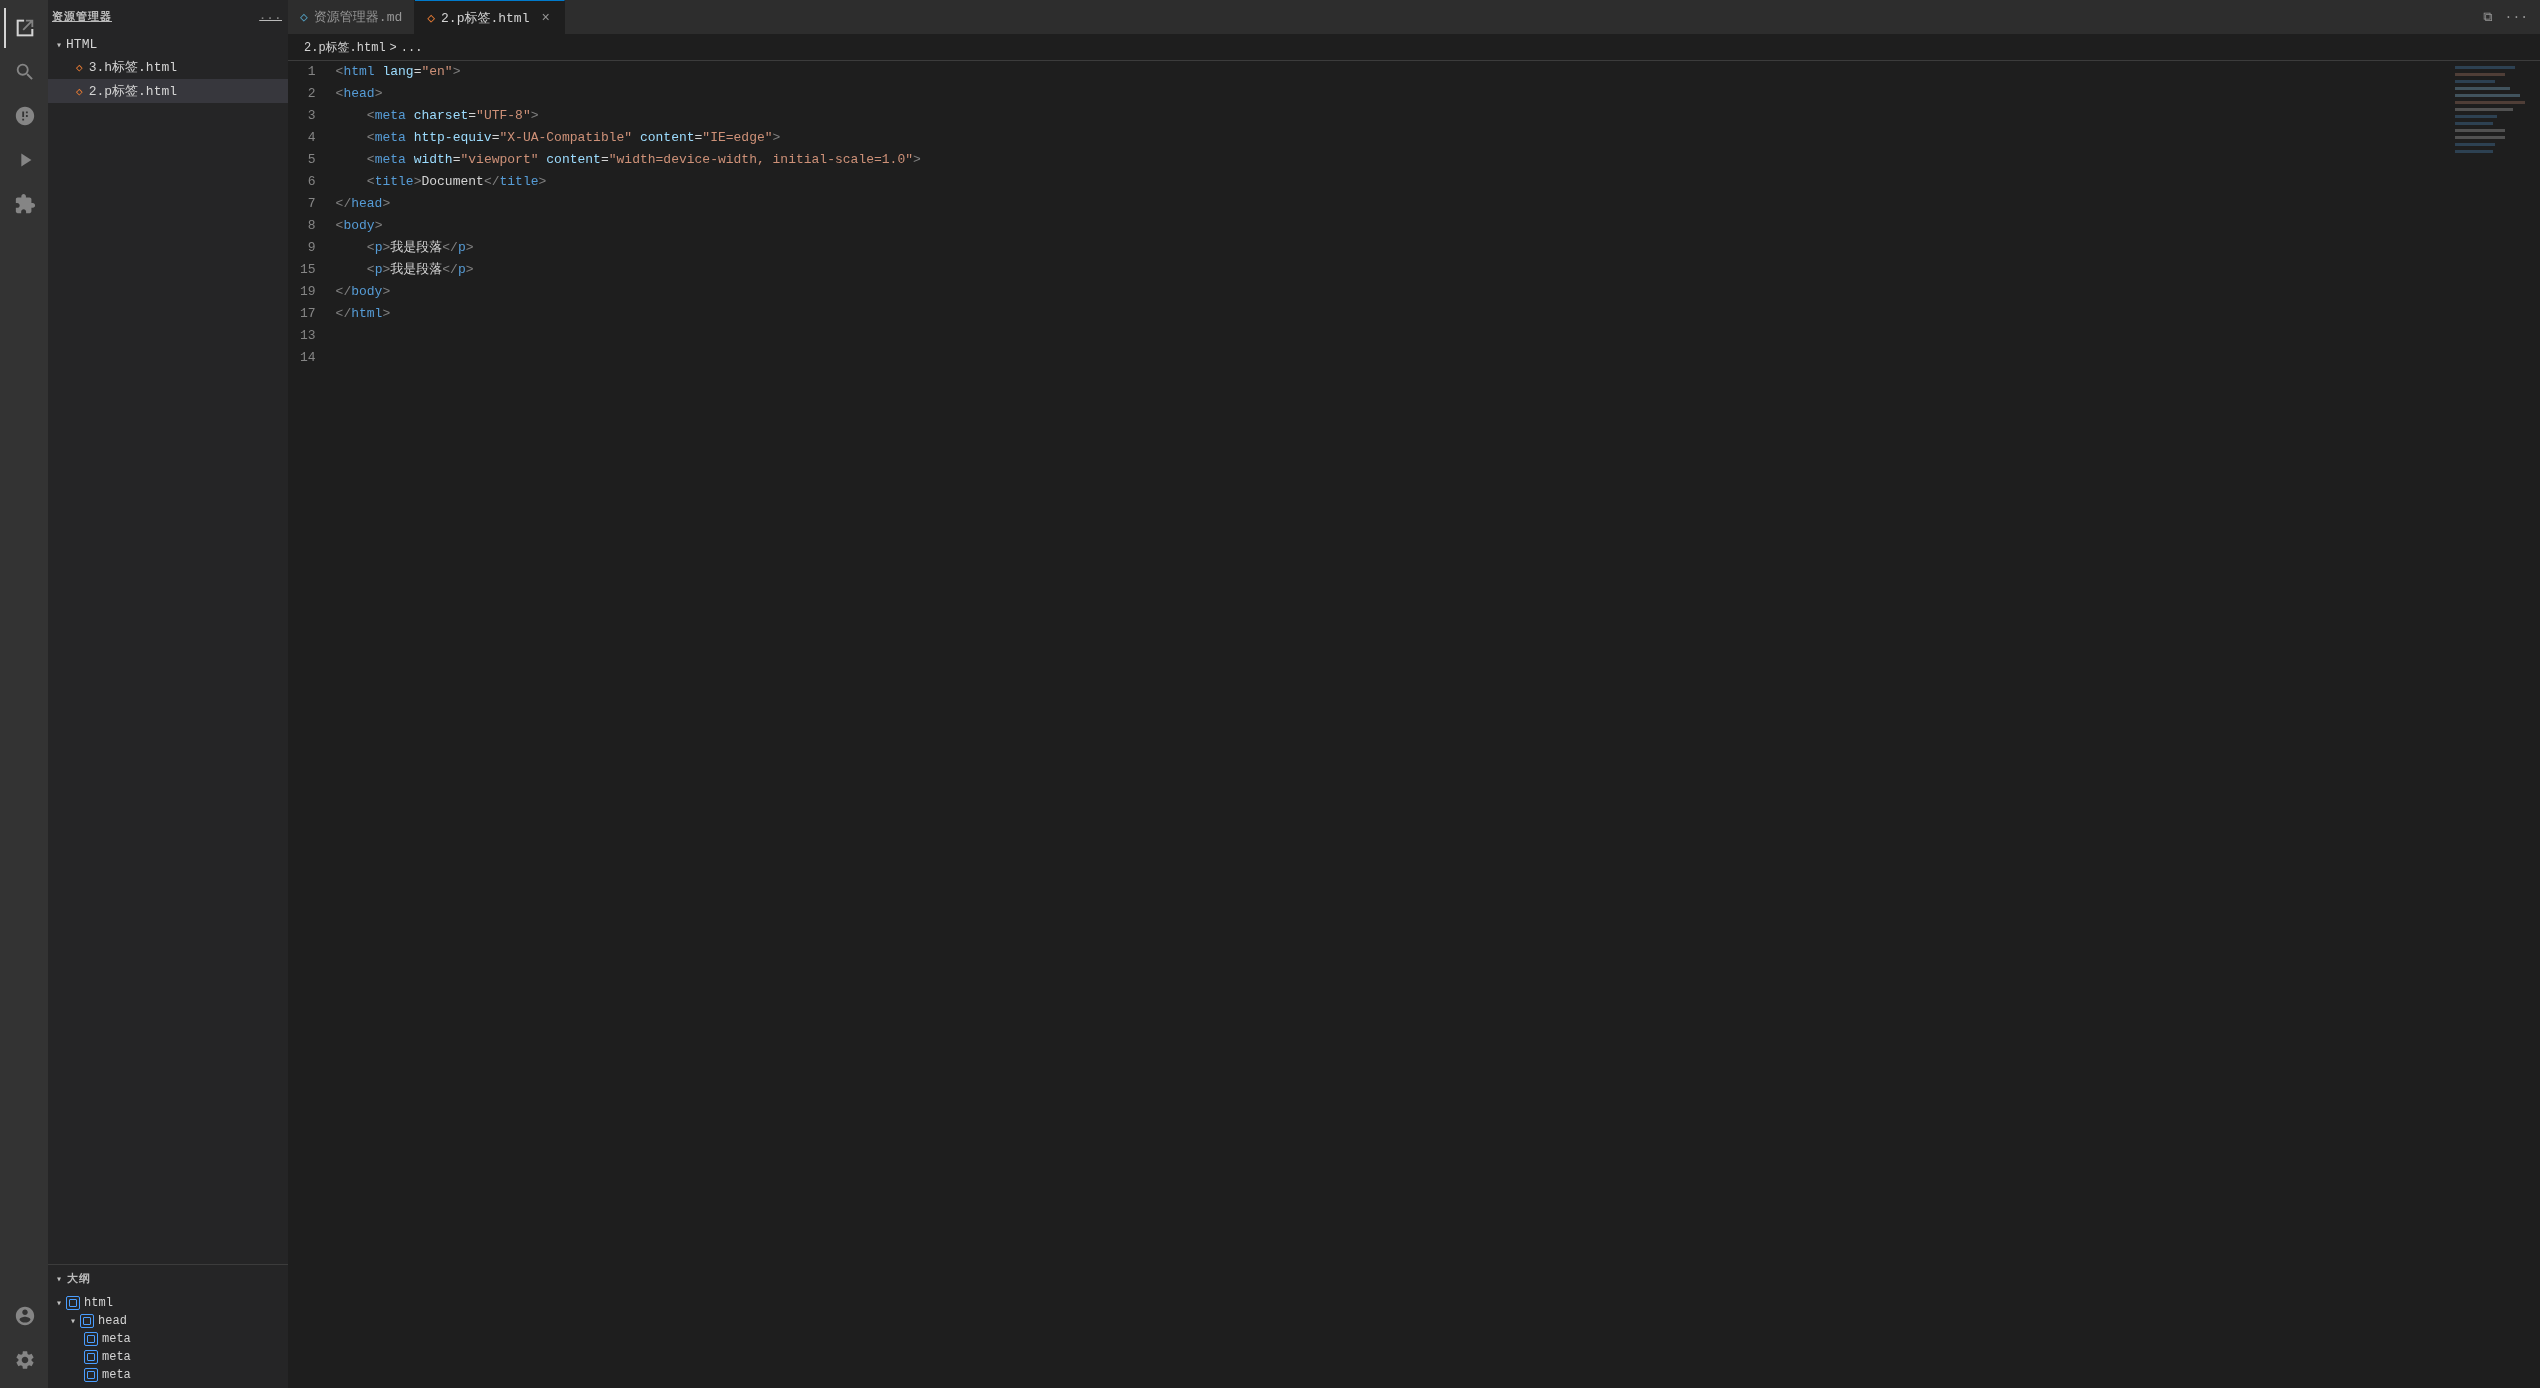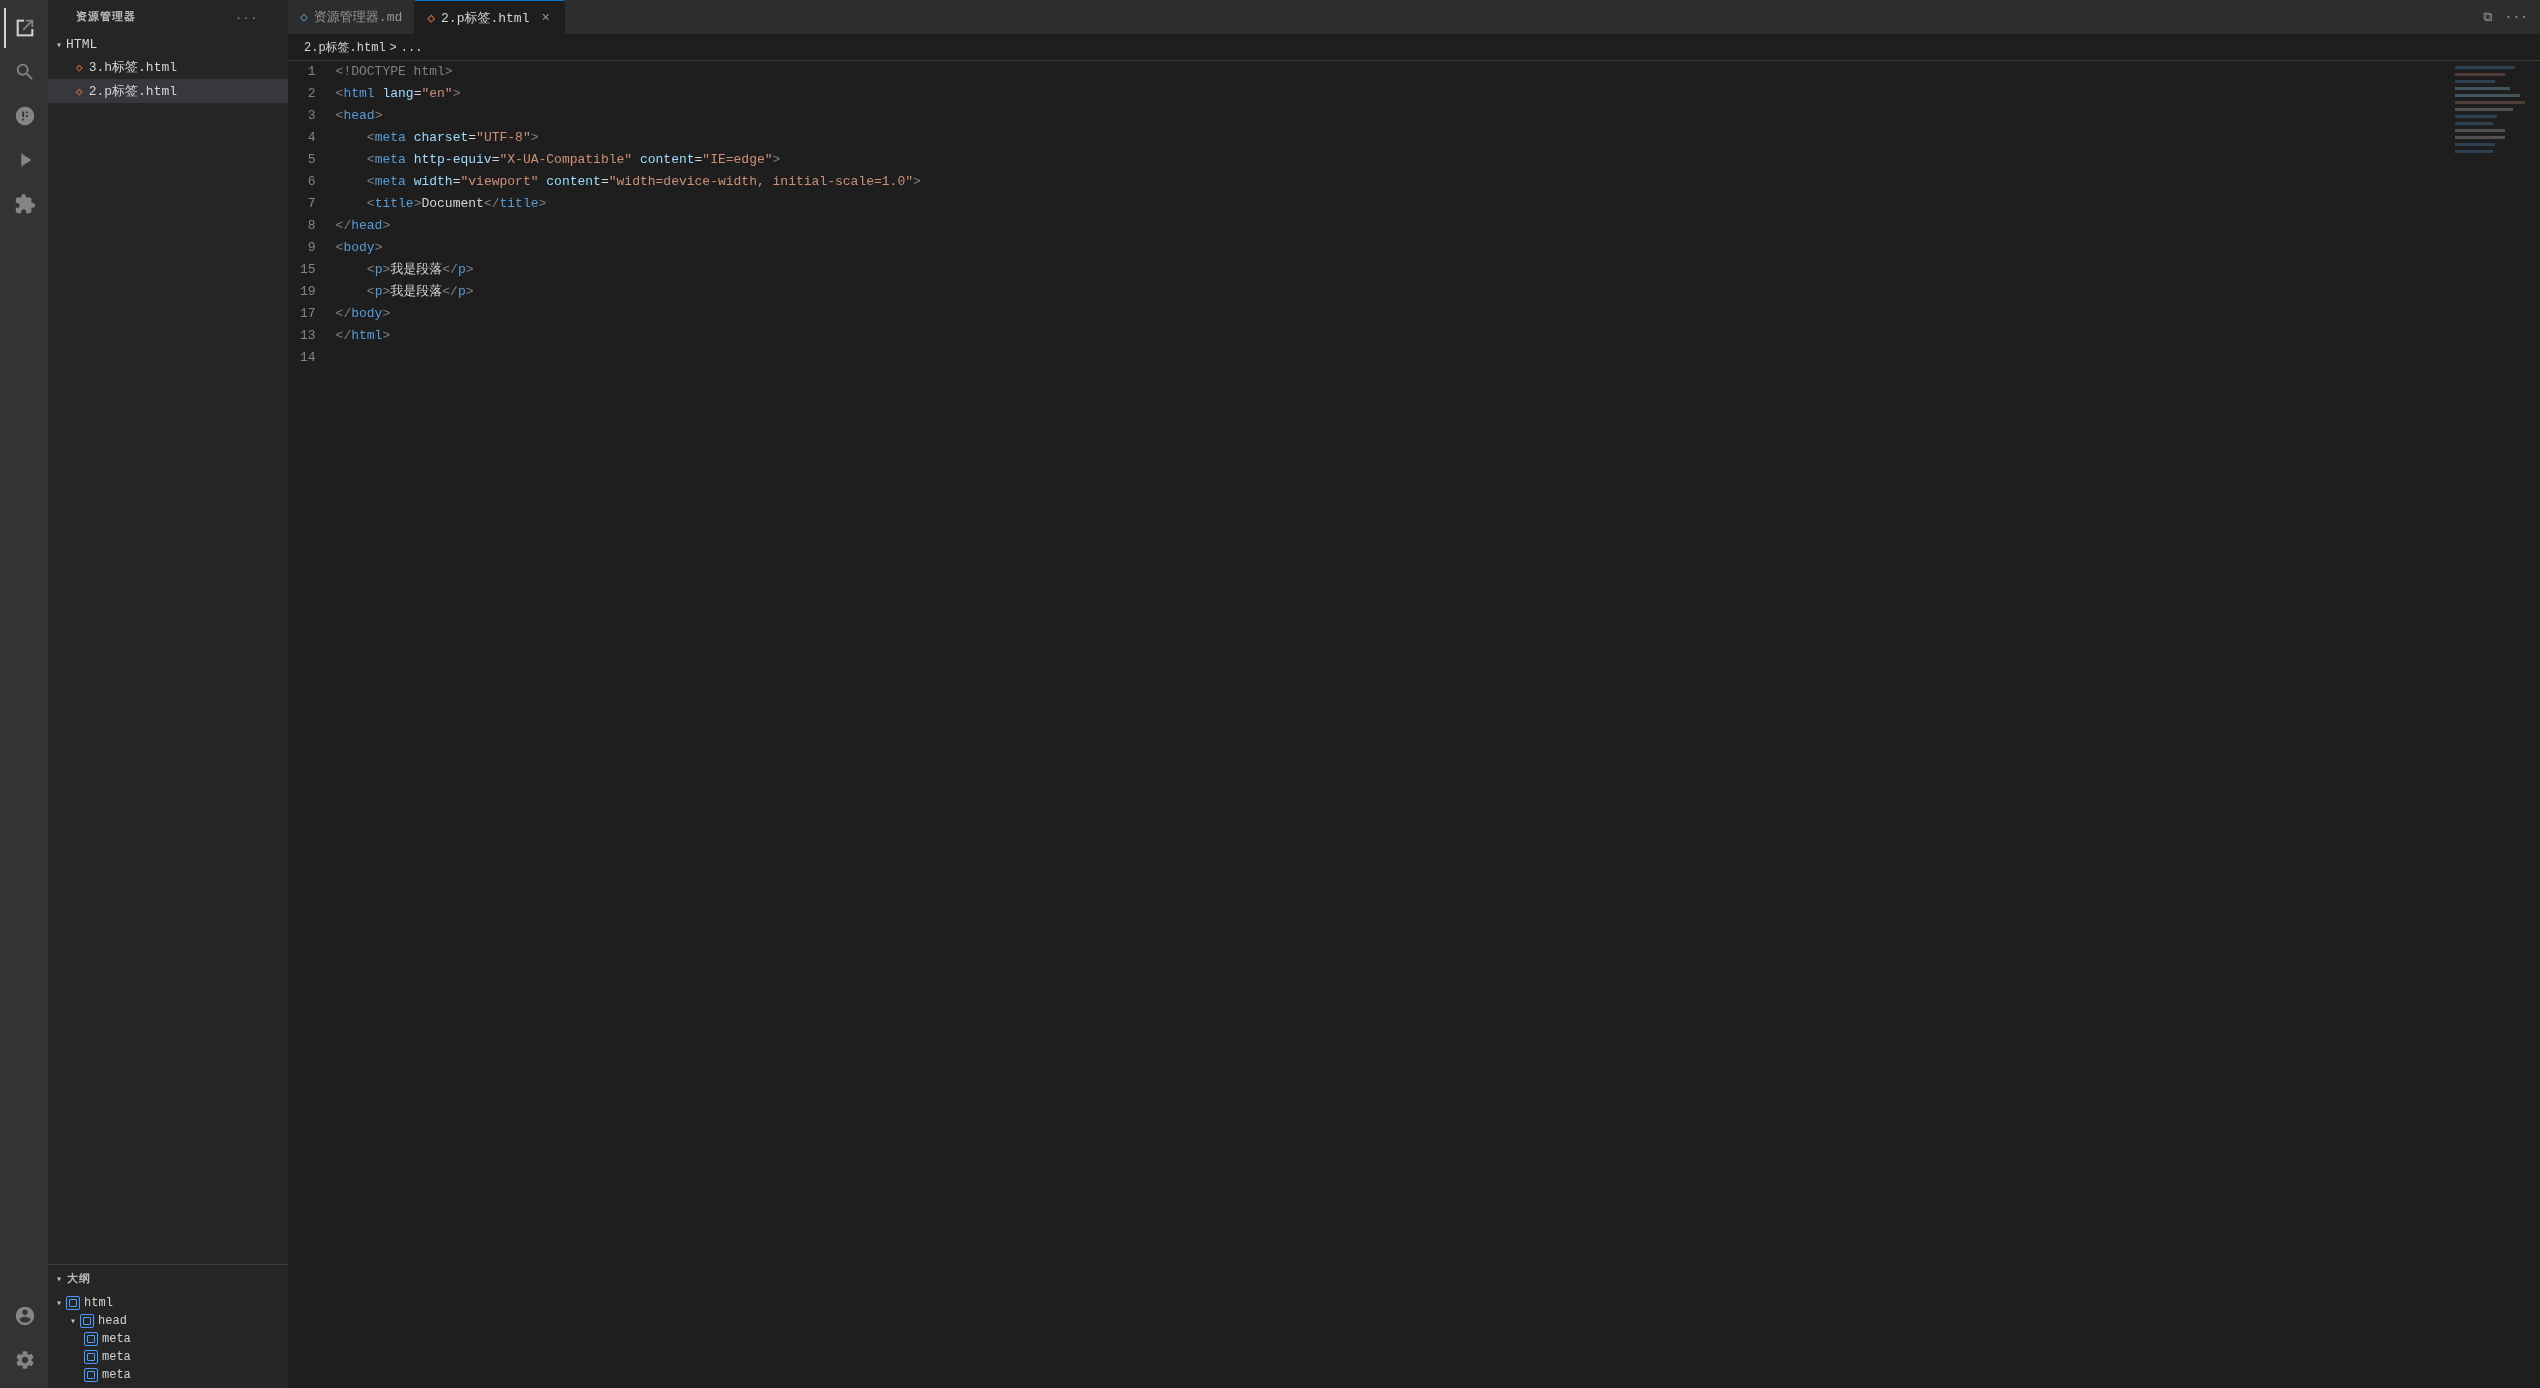--- a/index.html
+++ b/index.html
@@ -52,26 +52,27 @@
       background: #252526;
       display: flex;
       flex-direction: column;
       flex-shrink: 0;
       overflow: hidden;
     }
     .sidebar-header {
       display: flex;
       align-items: center;
       justify-content: space-between;
-      padding: 8px 28px;
+      padding: 8px 4px;
       font-size: 11px;
       font-weight: 700;
       color: #bbbbbb;
       text-transform: uppercase;
       letter-spacing: 1px;
+      text-decoration: underline;
     }
     .sidebar-header-actions {
       display: flex;
       gap: 4px;
     }
     .sidebar-icon-btn {
       cursor: pointer;
       color: #858585;
       padding: 2px;
     }
@@ -433,21 +434,20 @@
       <div>8</div>
       <div>9</div>
       <div>15</div>
       <div>19</div>
       <div>17</div>
       <div>13</div>
       <div>14</div>
     </div>
     <div class="code-area">
 
-      <div class="code-line"><span class="c-doctype">&lt;!DOCTYPE html&gt;</span></div>
 
       <div class="code-line"><span class="c-bracket">&lt;</span><span class="c-tag">html</span><span class="c-attr"> lang</span><span class="c-eq">=</span><span class="c-val">"en"</span><span class="c-bracket">&gt;</span></div>
 
       <div class="code-line"><span class="c-bracket">&lt;</span><span class="c-tag">head</span><span class="c-bracket">&gt;</span></div>
 
       <div class="code-line"><span class="c-text">    </span><span class="c-bracket">&lt;</span><span class="c-tag">meta</span><span class="c-attr"> charset</span><span class="c-eq">=</span><span class="c-val">"UTF-8"</span><span class="c-bracket">&gt;</span></div>
 
       <div class="code-line"><span class="c-text">    </span><span class="c-bracket">&lt;</span><span class="c-tag">meta</span><span class="c-attr"> http-equiv</span><span class="c-eq">=</span><span class="c-val">"X-UA-Compatible"</span><span class="c-attr"> content</span><span class="c-eq">=</span><span class="c-val">"IE=edge"</span><span class="c-bracket">&gt;</span></div>
 
       <div class="code-line"><span class="c-text">    </span><span class="c-bracket">&lt;</span><span class="c-tag">meta</span><span class="c-attr"> width</span><span class="c-eq">=</span><span class="c-val">"viewport"</span><span class="c-attr"> content</span><span class="c-eq">=</span><span class="c-val">"width=device-width, initial-scale=1.0"</span><span class="c-bracket">&gt;</span></div>

